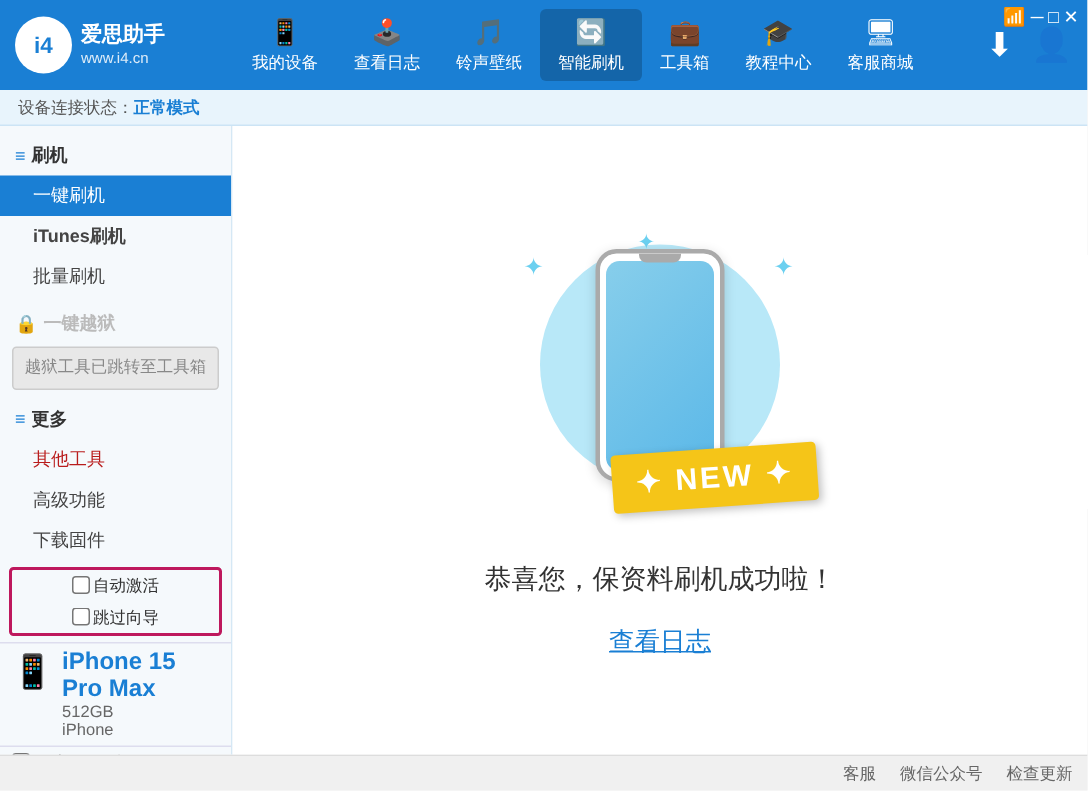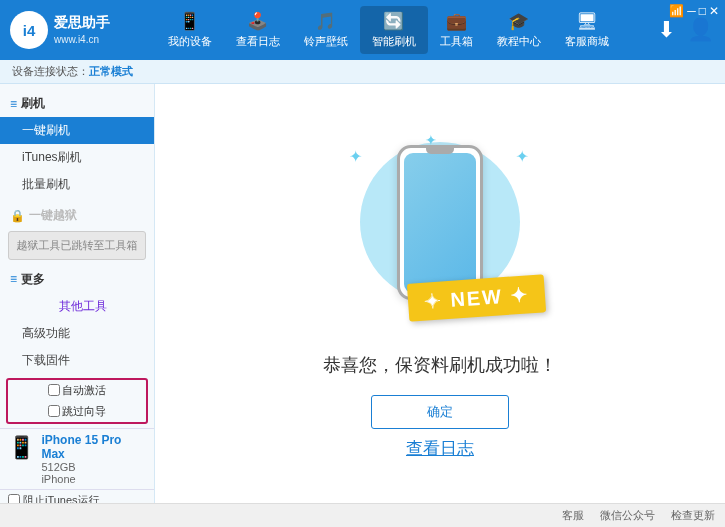--- a/index.html
+++ b/index.html
@@ -70,38 +70,38 @@
 <div style="display:flex; height:calc(527px - 60px - 24px - 24px);">
 
   <div style="width:155px;background:#f5f9fc;border-right:1px solid #d5e8f5;display:flex;flex-direction:column;overflow:hidden;">
 
     <div style="padding-top:6px;">
       <div style="display:flex;align-items:center;gap:4px;padding:5px 10px;color:#333;font-size:12px;font-weight:bold;">
         <span style="color:#1a7fd4;">≡</span>
         <span>刷机</span>
       </div>
       <div style="padding:5px 10px 5px 22px;cursor:pointer;background:#1a7fd4;color:white;font-size:12px;">一键刷机</div>
-      <div style="padding:5px 10px 5px 22px;cursor:pointer;color:#444;font-size:12px;">iTunes刷机</div>
+      <div style="padding:5px 10px 5px 22px;cursor:pointer;color:#444;font-size:12px;font-weight:bold;">iTunes刷机</div>
       <div style="padding:5px 10px 5px 22px;cursor:pointer;color:#444;font-size:12px;">批量刷机</div>
     </div>
 
     <div style="padding-top:4px;">
       <div style="display:flex;align-items:center;gap:4px;padding:5px 10px;color:#bbb;font-size:12px;font-weight:bold;">
         <span style="color:#bbb;">🔒</span>
         <span>一键越狱</span>
       </div>
       <div style="margin:2px 8px 4px 8px;background:#e8e8e8;border:1px solid #ccc;border-radius:3px;padding:5px 6px;font-size:11px;color:#888;text-align:center;line-height:1.5;">越狱工具已跳转至工具箱</div>
     </div>
 
     <div style="padding-top:2px;">
       <div style="display:flex;align-items:center;gap:4px;padding:5px 10px;color:#333;font-size:12px;font-weight:bold;">
         <span style="color:#1a7fd4;">≡</span>
         <span>更多</span>
       </div>
-      <div style="padding:5px 10px 5px 22px;cursor:pointer;color:#6d28d9;font-size:12px;text-align:center;">其他工具</div>
+      <div style="padding:5px 10px 5px 22px;cursor:pointer;color:#b91c1c;font-size:12px;">其他工具</div>
       <div style="padding:5px 10px 5px 22px;cursor:pointer;color:#444;font-size:12px;">高级功能</div>
       <div style="padding:5px 10px 5px 22px;cursor:pointer;color:#444;font-size:12px;">下载固件</div>
     </div>
 
     <div style="flex:1;"></div>
 
     <div style="padding:4px 6px;">
       <div style="display:flex;align-items:center;gap:6px;border:2px solid #be185d;border-radius:3px;padding:3px 5px;flex-direction:column;">
         <label style="display:flex;align-items:center;gap:2px;font-size:11px;color:#333;cursor:pointer;">
           <input type="checkbox" style="width: 12px; height: 12px;">
@@ -111,21 +111,21 @@
           <input type="checkbox" style="width: 12px; height: 12px;">
           <span>跳过向导</span>
         </label>
       </div>
     </div>
 
     <div style="padding:4px 6px 4px 8px;border-top:1px solid #dde;">
       <div style="display:flex;align-items:flex-start;gap:6px;">
         <span style="color:#1a7fd4;font-size:22px;margin-top:2px;">📱</span>
         <div>
-          <div style="color:#1a7fd4;font-weight:bold;font-size:12px;">iPhone 15 Pro Max</div>
+          <div style="color:#1a7fd4;font-weight:bold;font-size:16px;">iPhone 15 Pro Max</div>
           <div style="color:#666;font-size:11px;">512GB</div>
           <div style="color:#666;font-size:11px;">iPhone</div>
         </div>
       </div>
     </div>
 
     <div style="padding:3px 6px 4px 8px;border-top:1px solid #dde;">
       <label style="display:flex;align-items:center;gap:3px;font-size:11px;color:#444;cursor:pointer;">
         <input type="checkbox" style="width: 12px; height: 12px;">
         <span>阻止iTunes运行</span>
@@ -148,21 +148,20 @@
         <div style="margin:5px 4px 4px 4px;background:linear-gradient(135deg,#87ceeb,#5bb8e8);height:calc(100% - 9px);border-radius:9px;"></div>
       </div>
 
       <div style="position:absolute;bottom:20px;right:0;background:#f5c518;color:white;font-weight:bold;font-size:20px;padding:7px 16px;transform:rotate(-4deg);border-radius:3px;box-shadow:2px 2px 6px rgba(0,0,0,0.25);letter-spacing:2px;">
         ✦ <span>NEW</span> ✦
       </div>
     </div>
 
     <div style="font-size:18px;color:#333;margin-bottom:18px;">恭喜您，保资料刷机成功啦！</div>
 
-    <button style="background:white;border:1px solid #1a7fd4;color:#1a7fd4;padding:7px 55px;border-radius:3px;cursor:pointer;font-size:13px;margin-bottom:8px;font-family:inherit;">确定</button>
 
     <span style="color:#1a7fd4;font-size:17px;cursor:pointer;text-decoration:underline;">查看日志</span>
   </div>
 </div>
 
 <div style="height:24px;background:#f0f0f0;border-top:1px solid #ddd;display:flex;align-items:center;padding:0 10px;font-size:11px;color:#666;">
   <div style="flex:1;"></div>
   <span style="margin-right:20px;margin-top:37px;">V7.98.66</span>
   <span style="cursor:pointer;margin-right:16px;">客服</span>
   <span style="cursor:pointer;margin-right:16px;">微信公众号</span>

